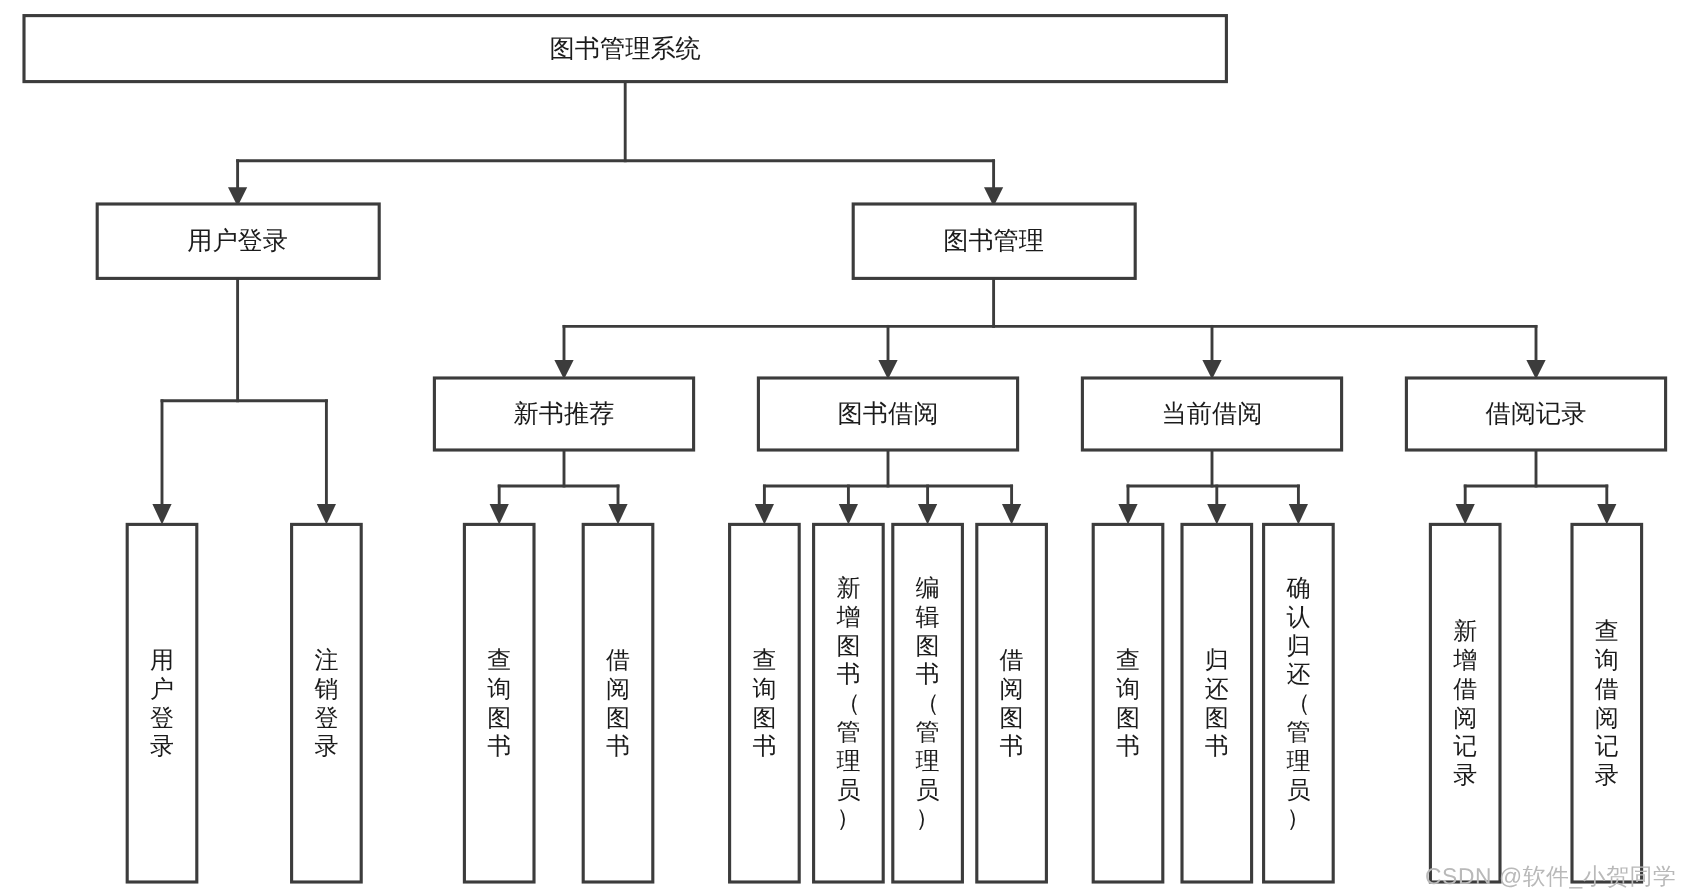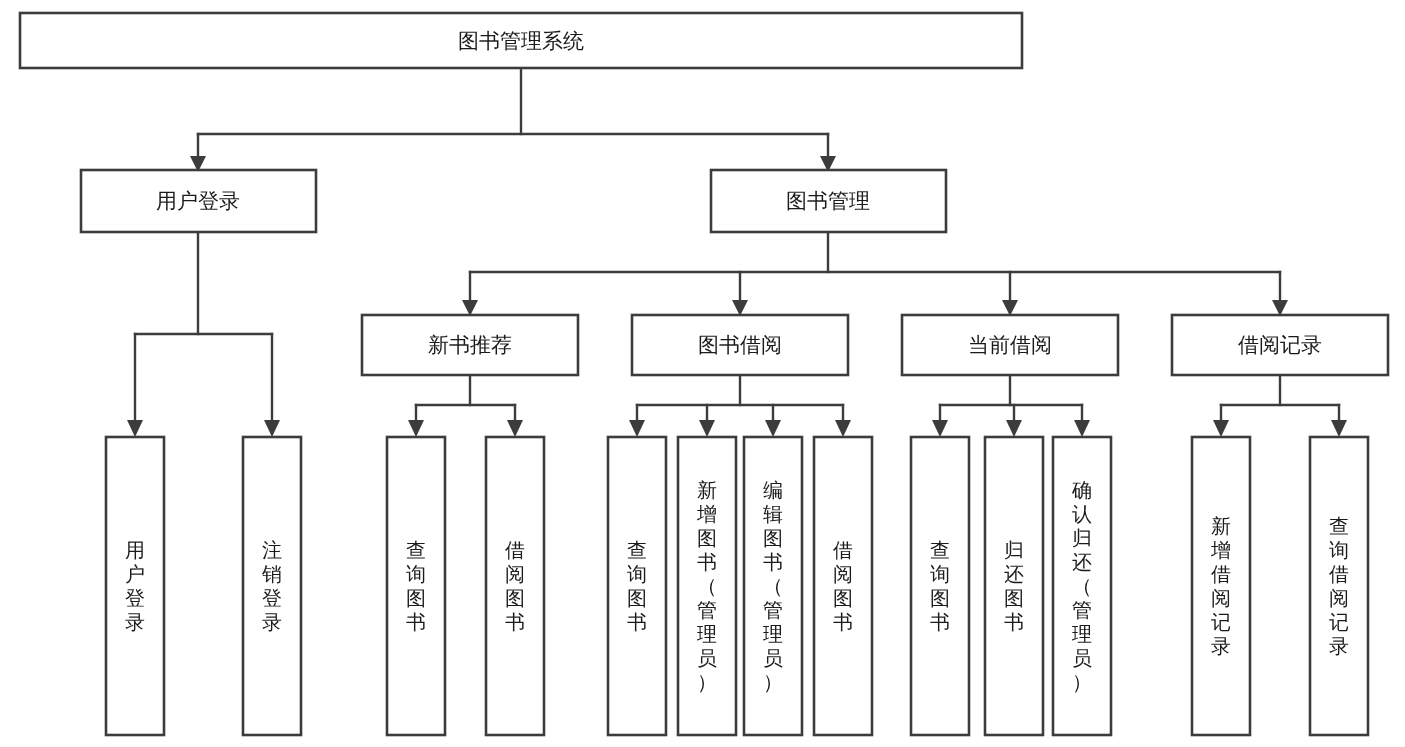--- a/index.html
+++ b/index.html
@@ -215,13 +215,14 @@
       <rect class="node-box" x="1192" y="437" width="58" height="298"></rect>
       <text class="node-label-v" x="1221" y="0"><tspan x="1221" y="532.72">新</tspan><tspan x="1221" y="556.72">增</tspan><tspan x="1221" y="580.72">借</tspan><tspan x="1221" y="604.72">阅</tspan><tspan x="1221" y="628.72">记</tspan><tspan x="1221" y="652.72">录</tspan></text>
     </g>
     <g>
       <rect class="node-box" x="1310" y="437" width="58" height="298"></rect>
       <text class="node-label-v" x="1339" y="0"><tspan x="1339" y="532.72">查</tspan><tspan x="1339" y="556.72">询</tspan><tspan x="1339" y="580.72">借</tspan><tspan x="1339" y="604.72">阅</tspan><tspan x="1339" y="628.72">记</tspan><tspan x="1339" y="652.72">录</tspan></text>
     </g>
 
   </svg>
 
+  <div class="watermark">CSDN @软件_小贺同学</div>
 </div>
 
 </body></html>

